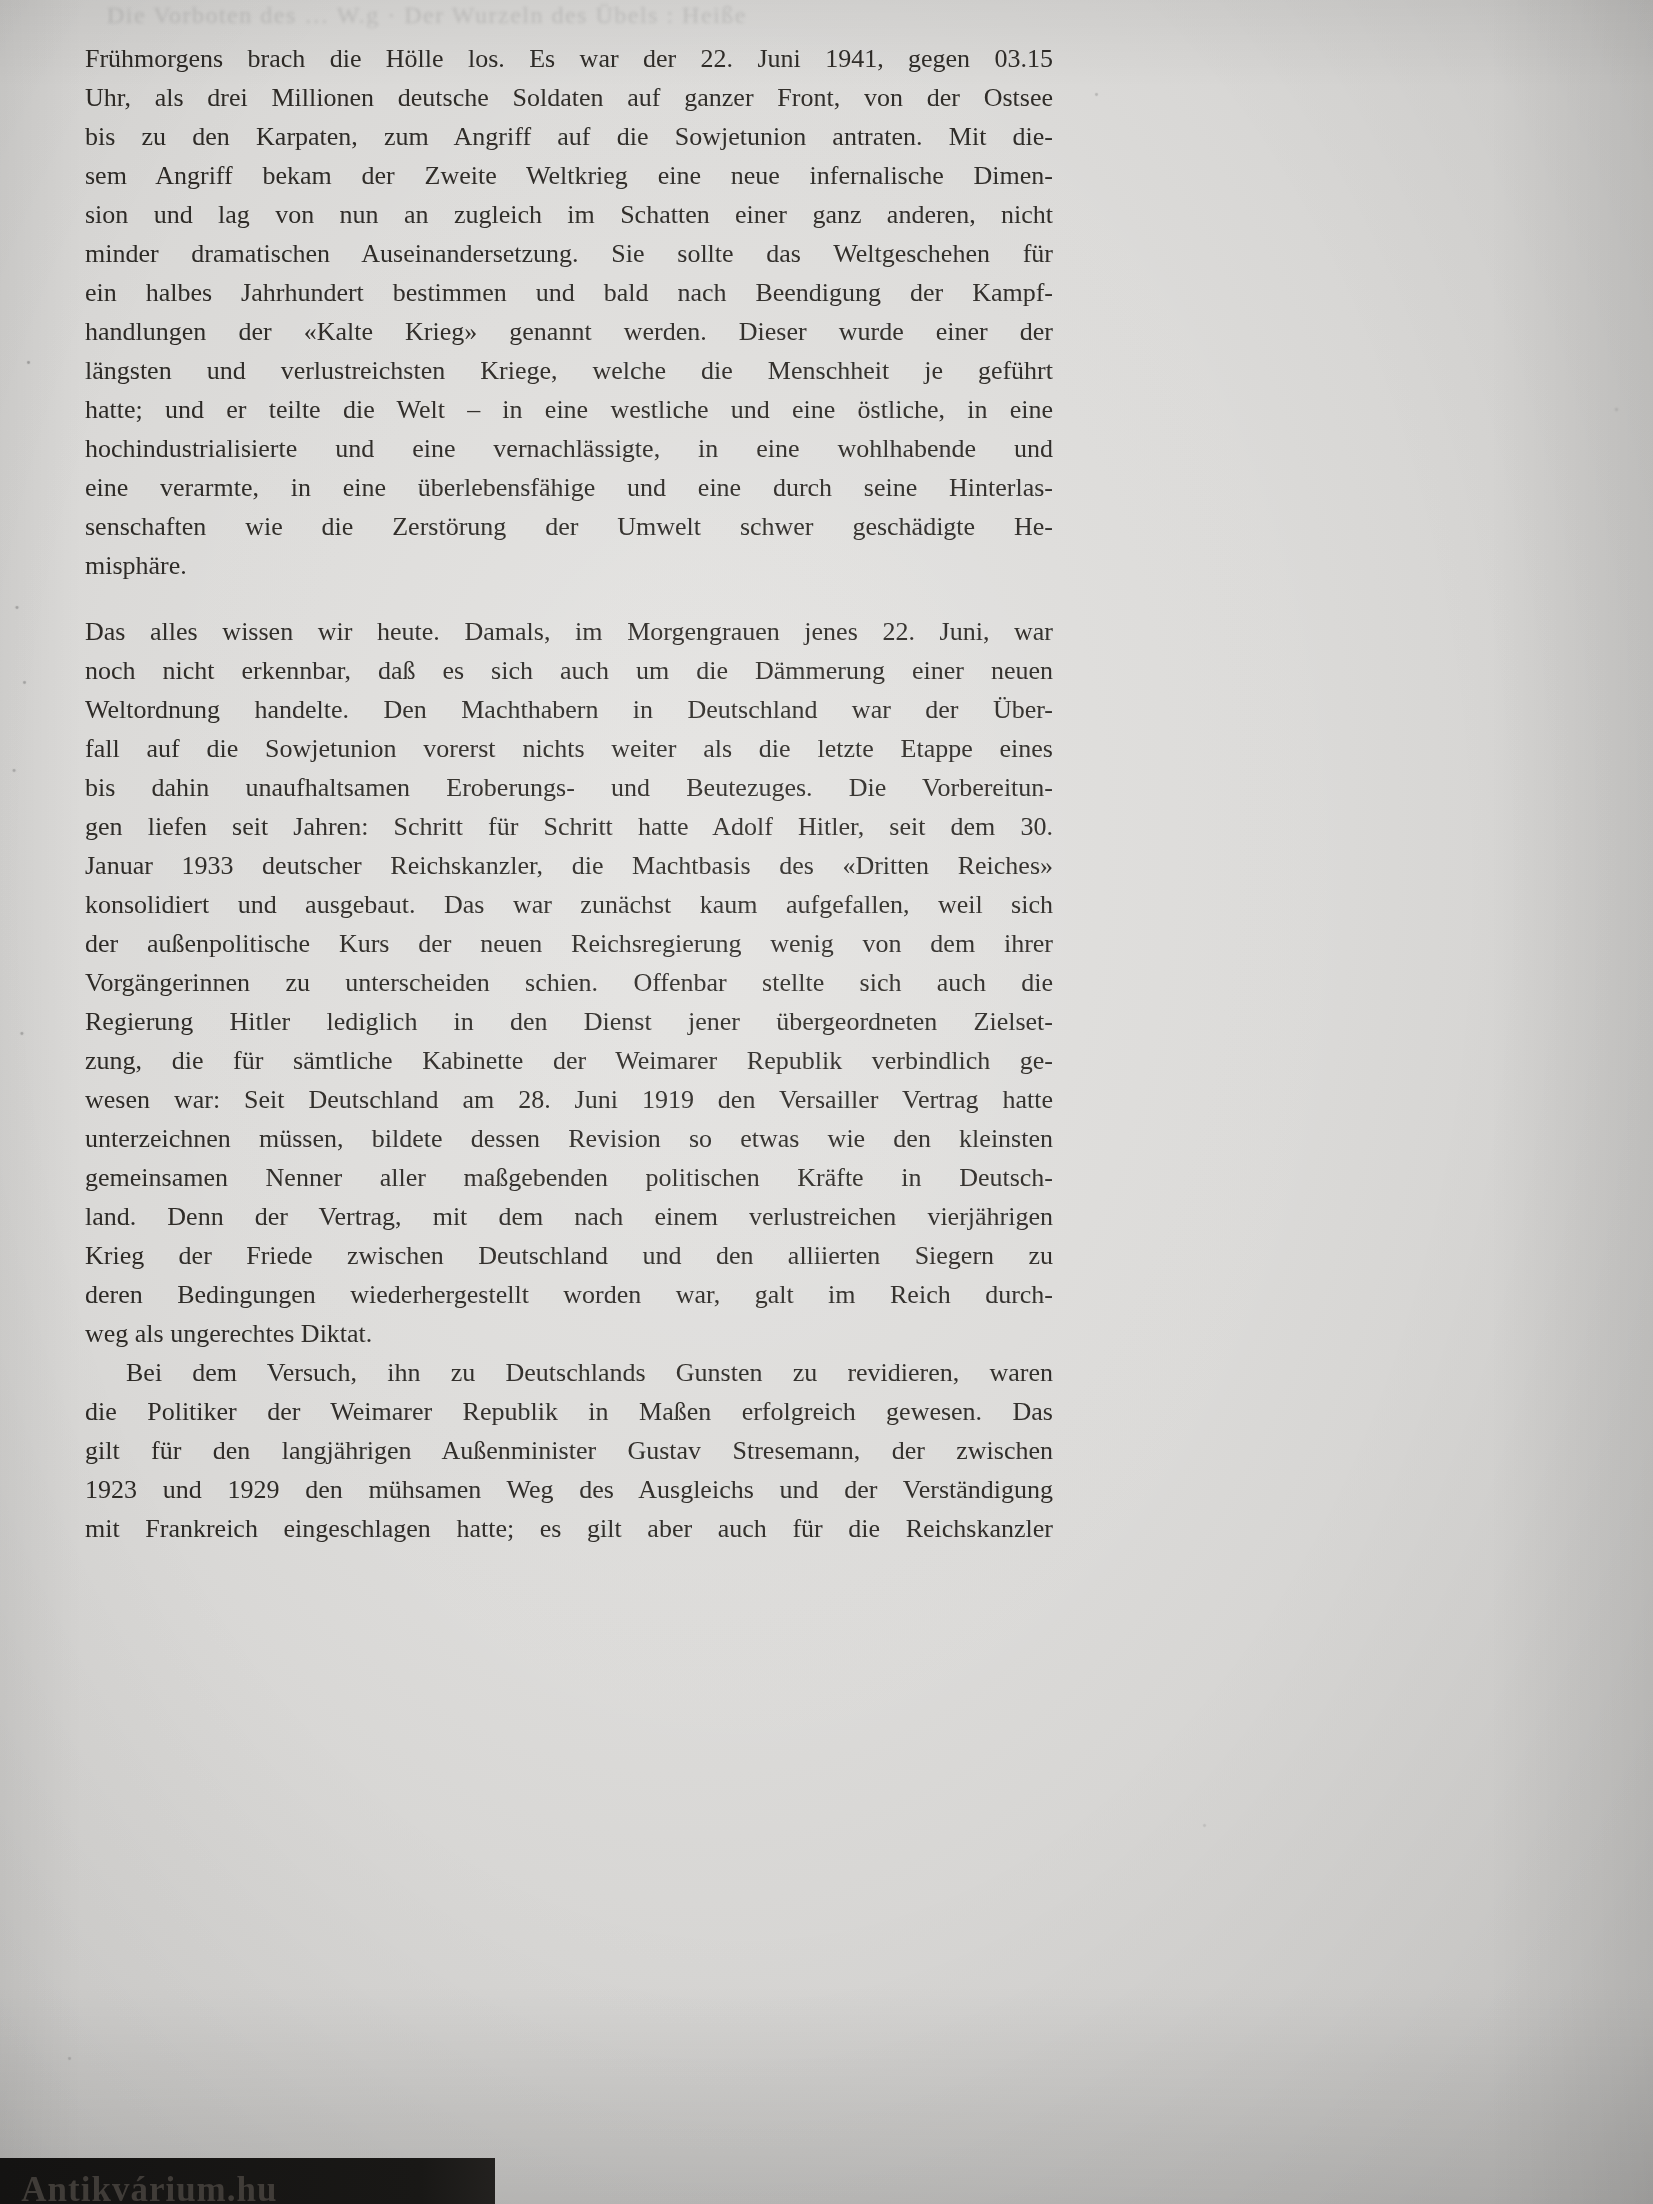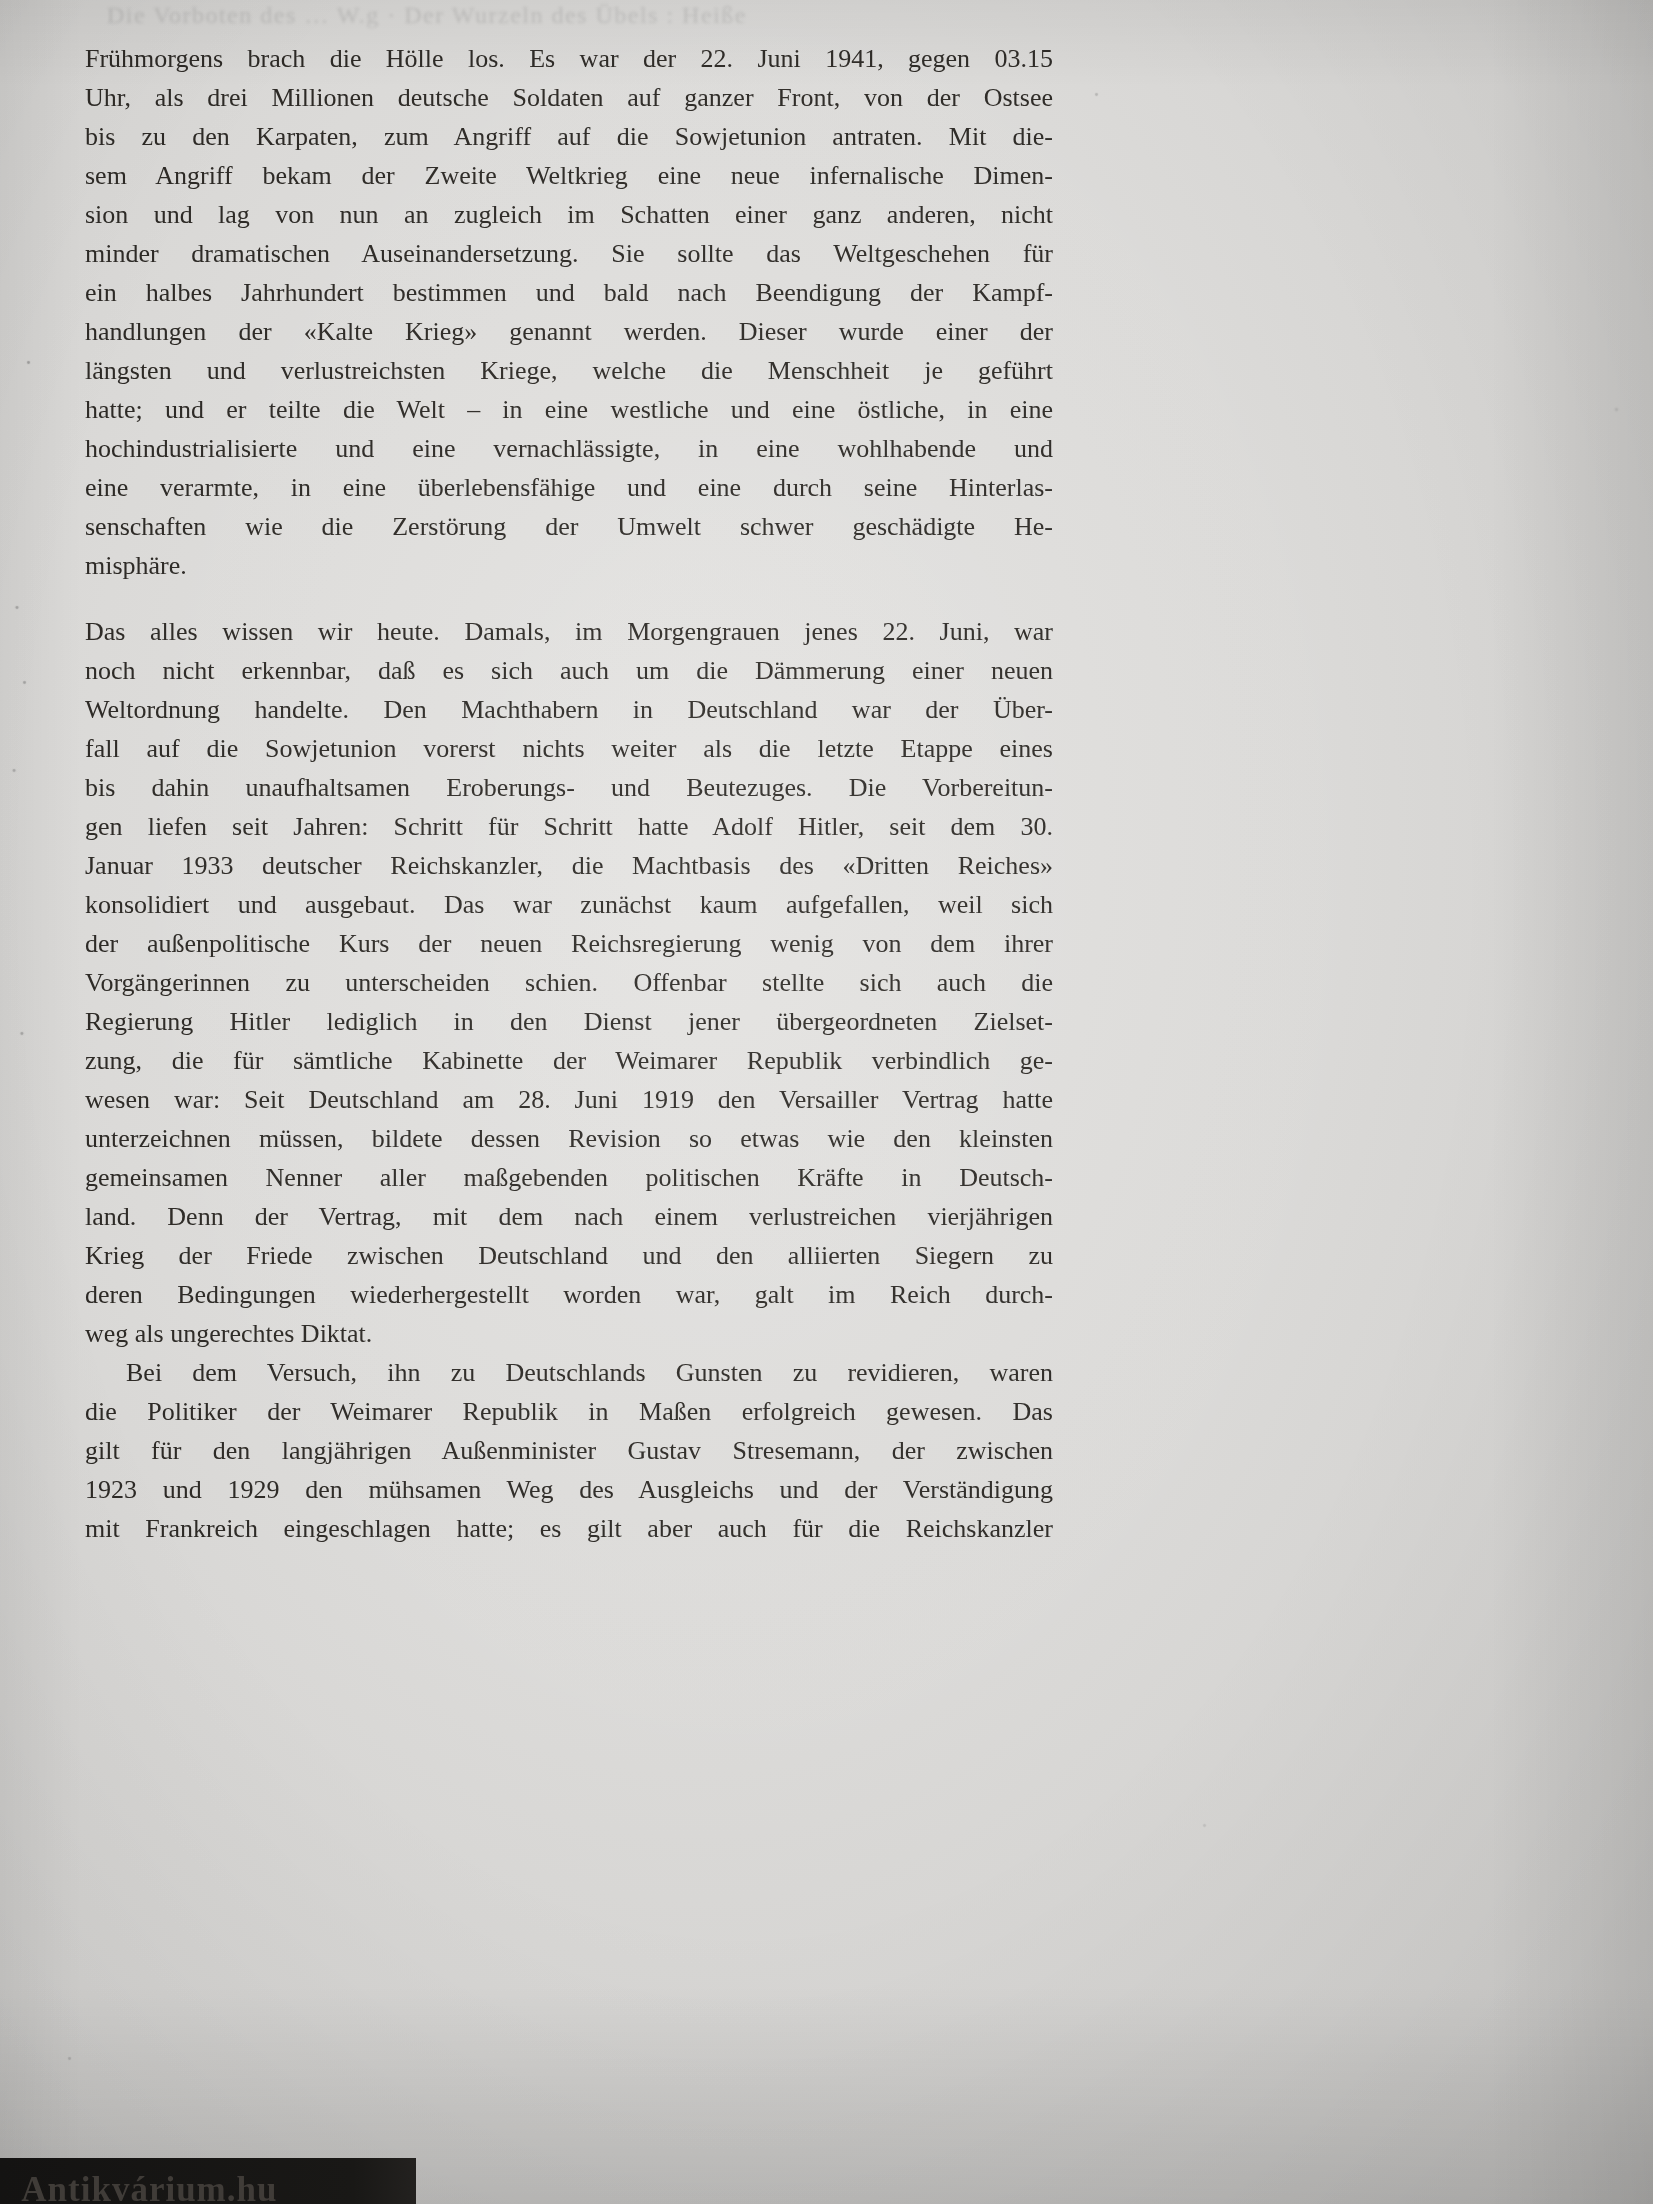--- a/index.html
+++ b/index.html
@@ -65,21 +65,21 @@
     pointer-events: none;
     background:
       linear-gradient(to right, rgba(0,0,0,0.05) 0%, rgba(0,0,0,0) 5%, rgba(0,0,0,0) 90%, rgba(0,0,0,0.08) 100%),
       linear-gradient(to bottom, rgba(0,0,0,0.05) 0%, rgba(0,0,0,0) 4%, rgba(0,0,0,0) 90%, rgba(0,0,0,0.12) 100%),
       radial-gradient(ellipse at 45% 40%, rgba(255,255,255,0.08) 0%, rgba(0,0,0,0) 55%, rgba(0,0,0,0.05) 90%);
   }
   .wm-bar {
     position: absolute;
     left: 0;
     bottom: 0;
-    width: 416px;
+    width: 495px;
     height: 47px;
     background: linear-gradient(to right, #141312 0%, #191816 85%, #23211f 100%);
     overflow: hidden;
   }
   .wm-bar span {
     display: block;
     margin: 11.6px 0 0 21.3px;
     font-family: "Liberation Serif", "DejaVu Serif", serif;
     font-weight: bold;
     font-size: 35px;

